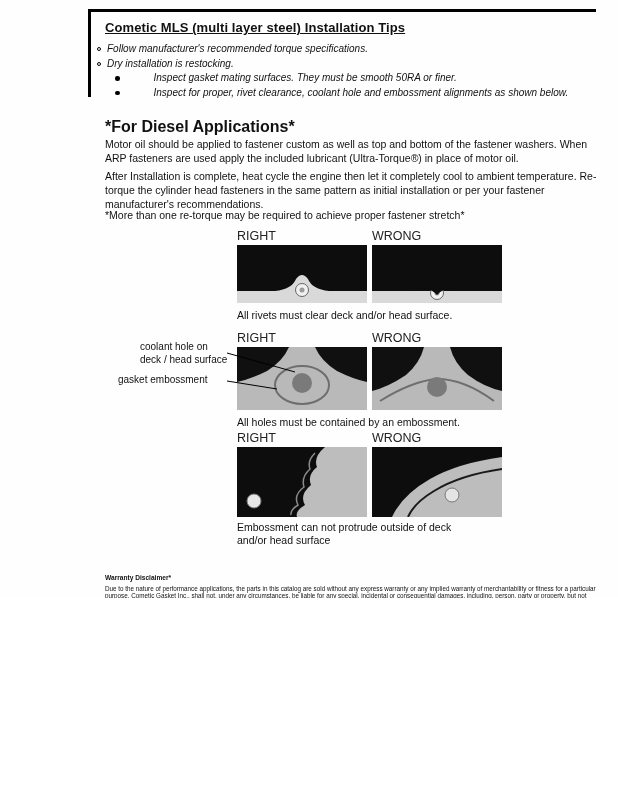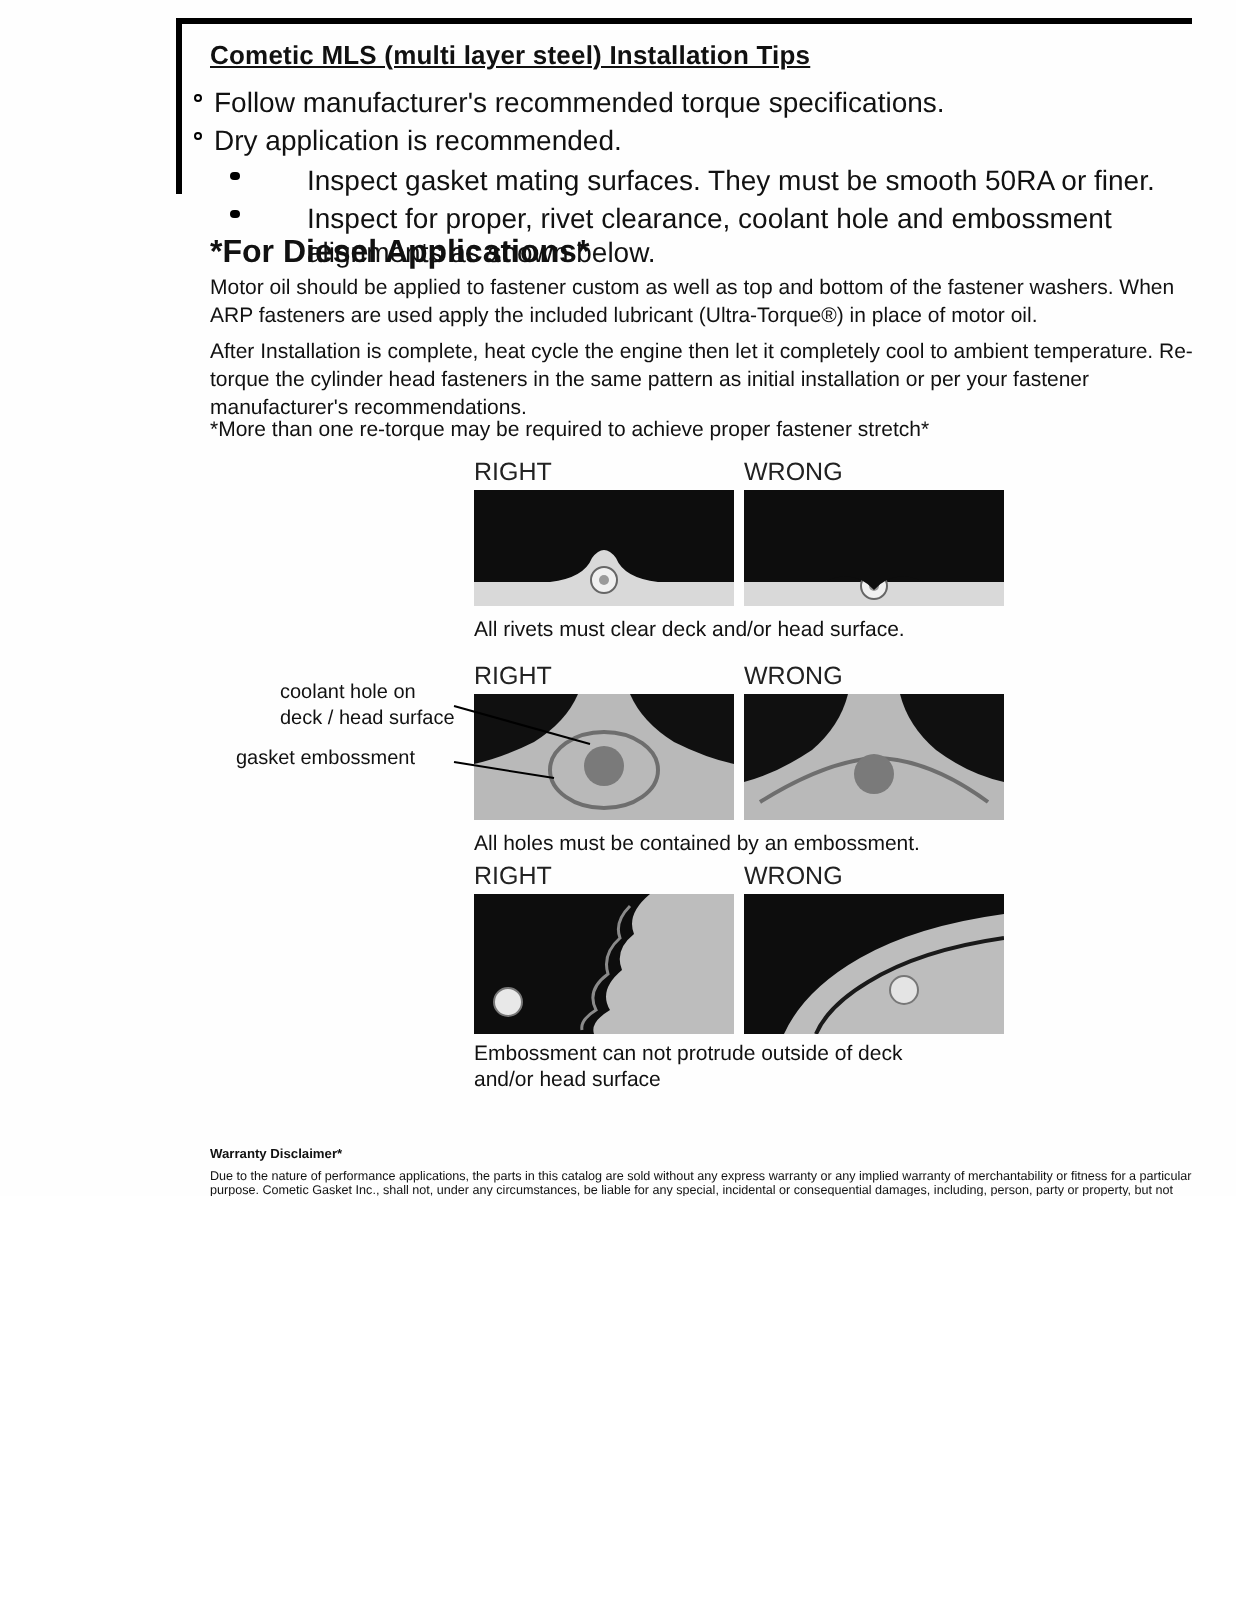--- a/index.html
+++ b/index.html
@@ -17,21 +17,21 @@
   .rule-left { left: 88px; top: 9px; width: 3px; height: 88px; }
 
   .title {
     position: absolute; left: 105px; top: 20px;
     font-size: 13px; font-weight: bold;
     text-decoration: underline;
     letter-spacing: .1px;
   }
 
   .tips { position: absolute; left: 97px; top: 43px; width: 500px; }
-  .bullet { display: flex; gap: 6px; font-size: 14px; margin-bottom: 2.5px; line-height: 1.2; }
+  .bullet { display: flex; gap: 6px; font-size: 10px; margin-bottom: 2.5px; line-height: 1.2; font-style: italic; }
   .bullet .m-open { flex: none; width: 4px; height: 4px; border: 1px solid #000; border-radius: 50%; margin-top: 4px; }
   .bullet.sub { margin-left: 18px; gap: 34px; }
   .bullet .m-filled { flex: none; width: 4.5px; height: 4.5px; background: #000; border-radius: 50%; margin-top: 4px; }
 
   .diesel-heading { position: absolute; left: 105px; top: 118px; font-size: 16px; font-weight: bold; }
   .para { position: absolute; left: 105px; width: 492px; font-size: 10.5px; line-height: 1.35; }
   .para1 { top: 137px; }
   .para2 { top: 169px; }
   .note  { top: 208px; }
 
@@ -85,21 +85,21 @@
 
   <div class="title">Cometic MLS (multi layer steel) Installation Tips</div>
 
   <div class="tips">
     <div class="bullet">
       <span class="m-open"></span>
       <span>Follow manufacturer's recommended torque specifications.</span>
     </div>
     <div class="bullet">
       <span class="m-open"></span>
-      <span>Dry application is recommended.</span>
+      <span>Dry installation is restocking.</span>
     </div>
     <div class="bullet sub">
       <span class="m-filled"></span>
       <span>Inspect gasket mating surfaces.  They must be smooth 50RA or finer.</span>
     </div>
     <div class="bullet sub">
       <span class="m-filled"></span>
       <span>Inspect for proper, rivet clearance, coolant hole and embossment alignments as shown below.</span>
     </div>
   </div>

